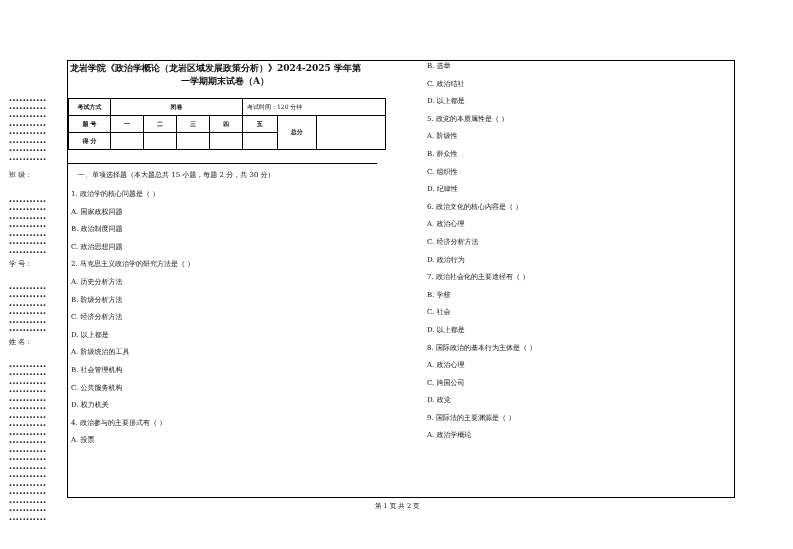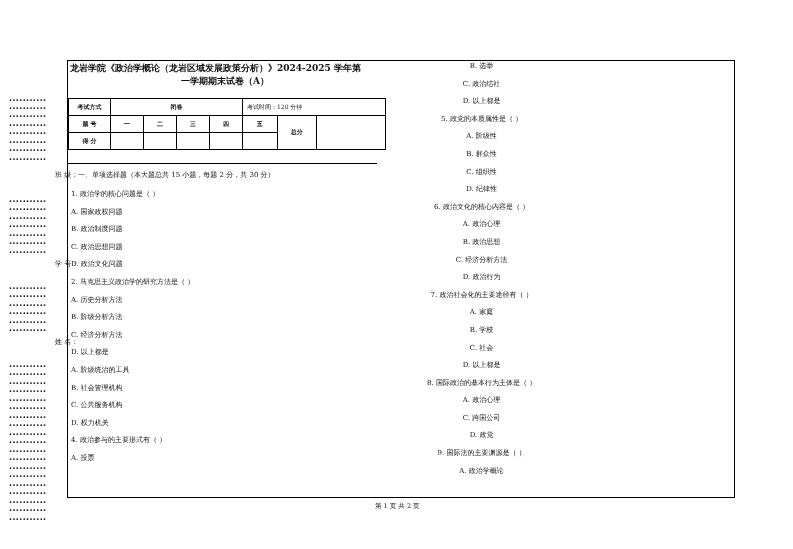--- a/index.html
+++ b/index.html
@@ -2,21 +2,21 @@
 <html><head>
 <meta charset="utf-8">
 <style>
   html, body { margin: 0; padding: 0; background: #ffffff; }
   body { width: 793px; height: 549px; position: relative; overflow: hidden;
          font-family: "DejaVu Serif", "Liberation Serif", serif; color: #111; }
   .abs { position: absolute; }
   .binding { position: absolute; left: 9px; top: 0; width: 50px; }
   .dots { position: absolute; left: 0; font-family: "DejaVu Sans Mono", monospace; font-size: 5px;
           letter-spacing: 0.4px; line-height: 8px; color: #222; font-weight: bold; white-space: nowrap; }
-  .bind-label { position: absolute; left: 0; font-size: 7px; color: #222; white-space: nowrap; margin-left: 46px; }
+  .bind-label { position: absolute; left: 0; font-size: 7px; color: #222; white-space: nowrap; }
   .frame { position: absolute; left: 67px; top: 60px; width: 668px; height: 438px;
            border: 1.3px solid #000; box-sizing: border-box; }
   .title { position: absolute; left: 70px; top: 62px; width: 310px; font-size: 9px; font-weight: bold;
            line-height: 13px; }
   .title .l1 { display: block; white-space: nowrap; }
   .title .l2 { display: block; text-align: center; }
   table.score { position: absolute; left: 68px; top: 98px; border-collapse: collapse;
                 font-size: 6px; }
   table.score td { border: 1px solid #000; padding: 0; text-align: center; height: 16px; }
   table.score td.bold { font-weight: bold; }
@@ -115,50 +115,47 @@
 
 <div class="hline"></div>
 
 <div class="abs" style="left:78px; top:170px; font-size:7px; white-space:nowrap;">一、单项选择题（本大题总共 15 小题，每题 2 分，共 30 分）</div>
 
 <div class="col" style="left:71px; top:186px;">
   <span class="q">1. 政治学的核心问题是（   ）</span>
   <span class="q">A. 国家政权问题</span>
   <span class="q">B. 政治制度问题</span>
   <span class="q">C. 政治思想问题</span>
-  <span class="q">D. 政治文化问题</span>
   <span class="q">2. 马克思主义政治学的研究方法是（   ）</span>
   <span class="q">A. 历史分析方法</span>
   <span class="q">B. 阶级分析方法</span>
   <span class="q">C. 经济分析方法</span>
   <span class="q">D. 以上都是</span>
   <span class="q">A. 阶级统治的工具</span>
   <span class="q">B. 社会管理机构</span>
   <span class="q">C. 公共服务机构</span>
   <span class="q">D. 权力机关</span>
   <span class="q">4. 政治参与的主要形式有（   ）</span>
   <span class="q">A. 投票</span>
 </div>
 
-<div class="col" style="left:427px; top:58px;text-align:center;">
+<div class="col" style="left:427px; top:58px;">
   <span class="q">B. 选举</span>
   <span class="q">C. 政治结社</span>
   <span class="q">D. 以上都是</span>
   <span class="q">5. 政党的本质属性是（   ）</span>
   <span class="q">A. 阶级性</span>
   <span class="q">B. 群众性</span>
   <span class="q">C. 组织性</span>
   <span class="q">D. 纪律性</span>
   <span class="q">6. 政治文化的核心内容是（   ）</span>
   <span class="q">A. 政治心理</span>
-  <span class="q">B. 政治思想</span>
   <span class="q">C. 经济分析方法</span>
   <span class="q">D. 政治行为</span>
   <span class="q">7. 政治社会化的主要途径有（   ）</span>
-  <span class="q">A. 家庭</span>
   <span class="q">B. 学校</span>
   <span class="q">C. 社会</span>
   <span class="q">D. 以上都是</span>
   <span class="q">8. 国际政治的基本行为主体是（   ）</span>
   <span class="q">A. 政治心理</span>
   <span class="q">C. 跨国公司</span>
   <span class="q">D. 政党</span>
   <span class="q">9. 国际法的主要渊源是（   ）</span>
   <span class="q">A. 政治学概论</span>
 </div>

